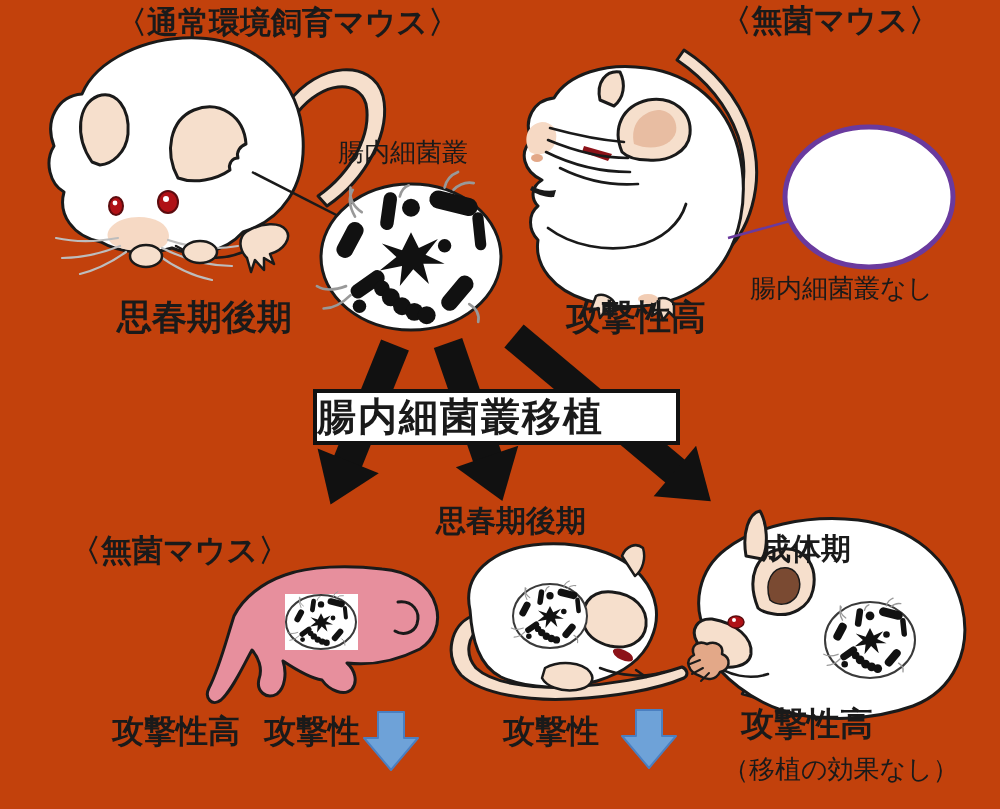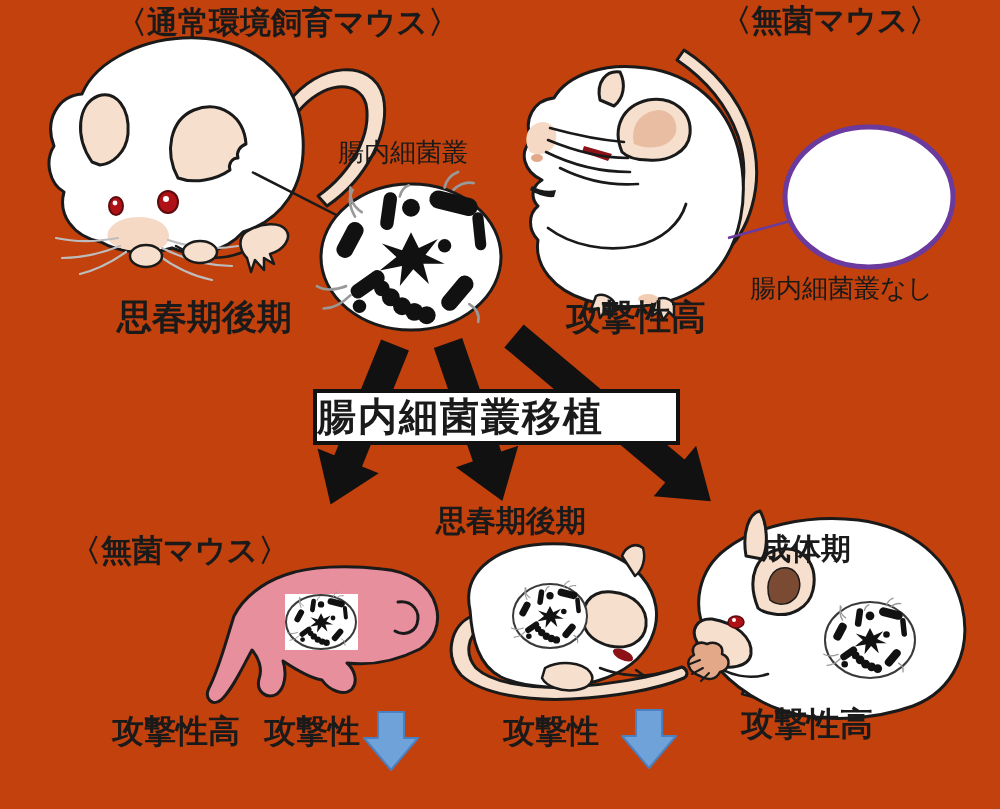--- a/index.html
+++ b/index.html
@@ -194,14 +194,15 @@
 
   <div class="lbl bold resultrow" style="left:112px;top:716px;font-size:32px;">
     <span>攻撃性高</span>
     <span>攻撃性</span>
   </div>
 
   <div class="lbl bold" style="left:503px;top:716px;font-size:32px;">攻撃性</div>
 
   <div class="lbl bold" style="left:741px;top:709px;font-size:33px;">攻撃性高</div>
 
+  <div class="lbl" style="left:723px;top:757px;font-size:26px;">（移植の効果なし）</div>
 
 </div>
 
 </body></html>

